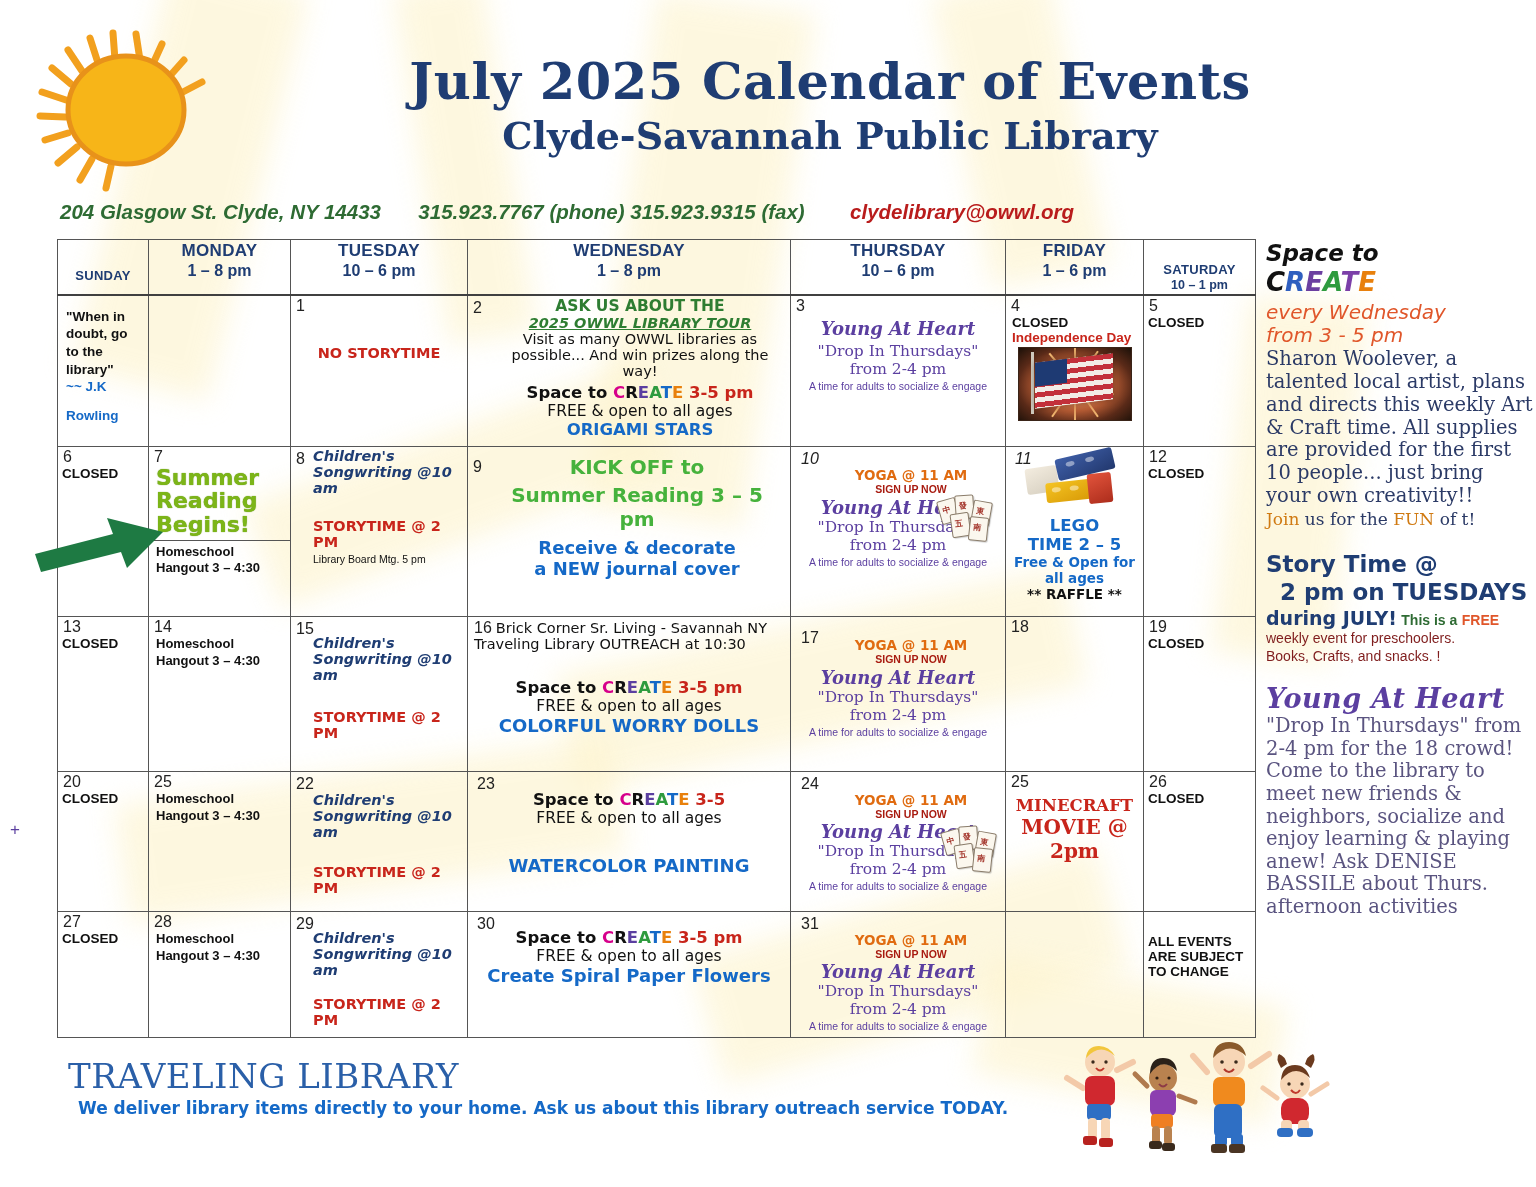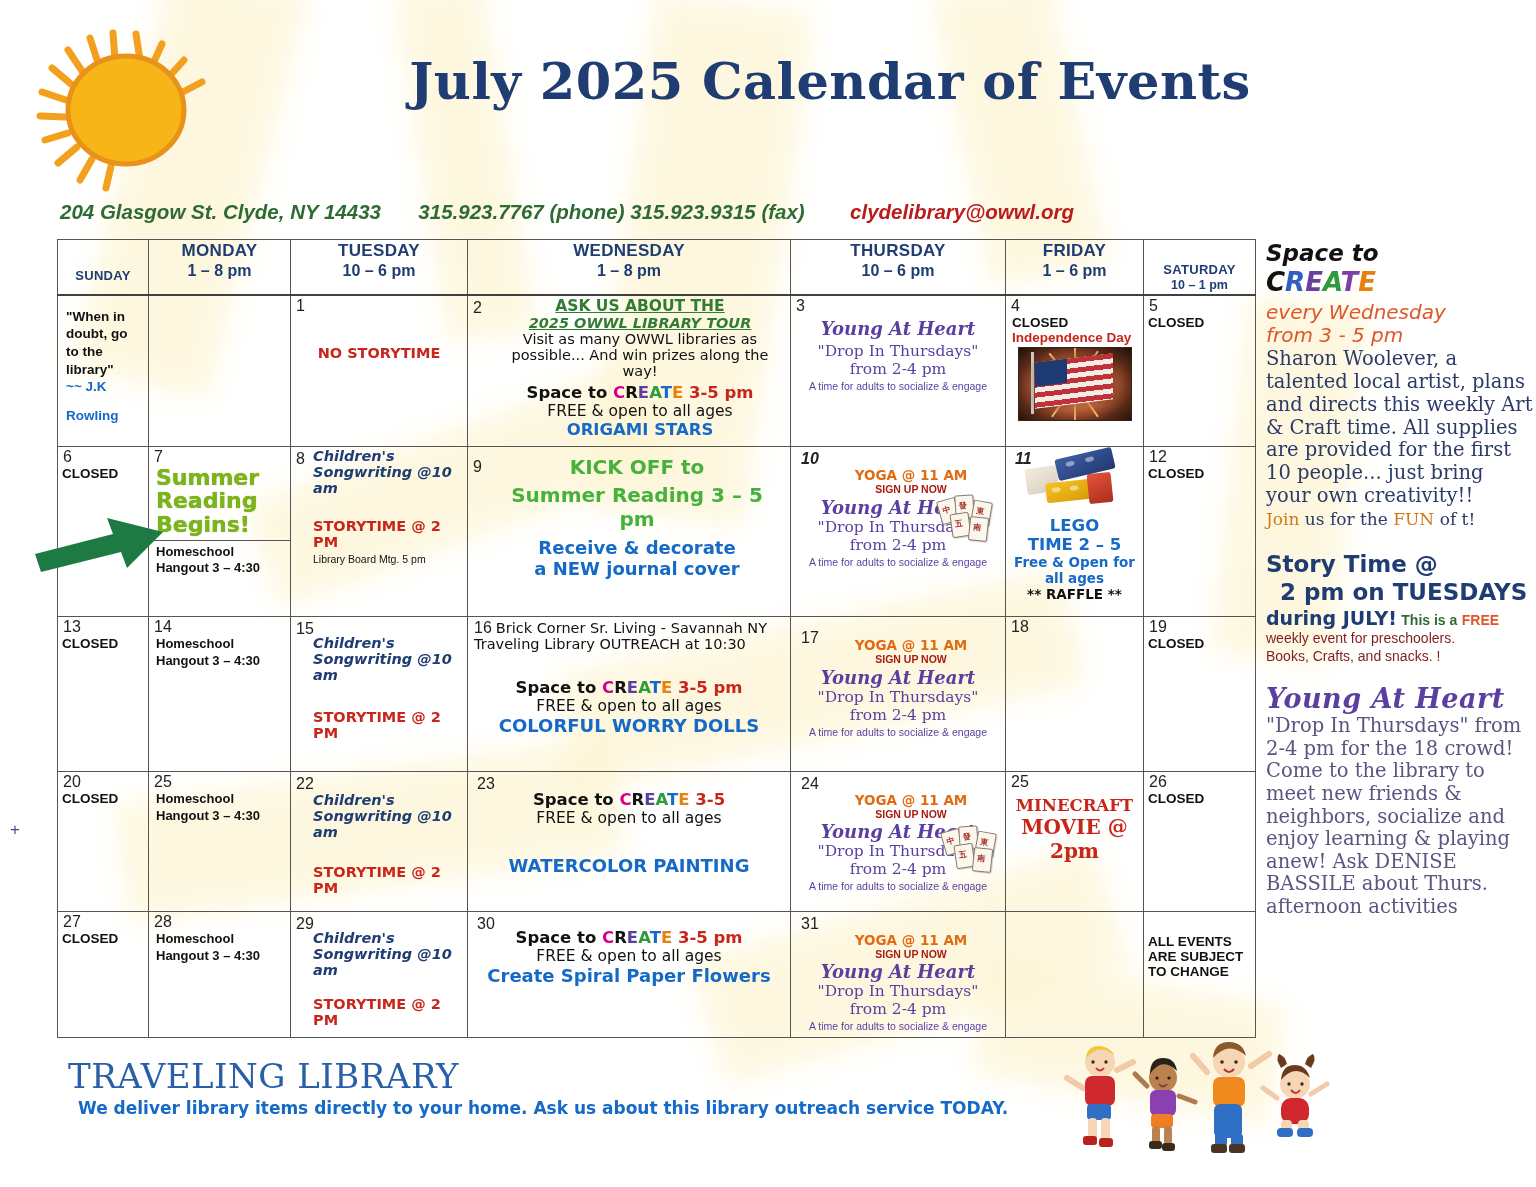--- a/index.html
+++ b/index.html
@@ -43,30 +43,30 @@
   .hd{color:#1f3d73;font-weight:bold;text-align:center;padding:4px 2px 5px;line-height:1.25;}
   .hd .dn{font-size:17px;letter-spacing:.3px;}
   .hd .hr{font-size:16px;}
   .hd.small .dn{font-size:13px;}
   .hd.small .hr{font-size:12.5px;}
   .hd.sun-hd{vertical-align:middle;padding-top:18px;}
   .hd.sat-hd{vertical-align:middle;padding-top:22px;}
 
   td.daycell{position:relative;}
   .dnum{font-size:16px;color:#222;padding:2px 0 0 5px;line-height:1;}
-  .dnum.it{font-style:italic;font-weight:700;}
+  .dnum.it{font-style:italic;font-weight:400;}
   .cellinner{padding:1px 4px 5px;}
   .ctr{text-align:center;}
 
   
   .navy{color:#1f3d73;}
   .blue{color:#1569c7;}
   .red{color:#c8251b;}
   .darkred{color:#a81b10;}
-  .green{color:#2e7d32;text-decoration:underline;}
+  .green{color:#2e7d32;}
   .limeglow{color:#7cb518;}
   .purple{color:#5b3fa0;}
   .orange{color:#e06b10;margin-top:18px;}
   .black{color:#111;}
 
   .b{font-weight:bold;}
   .i{font-style:italic;}
   .u{text-decoration:underline;}
 
   .f10{font-size:10.5px;}
@@ -188,20 +188,21 @@
       <line x1="88" y1="168" x2="93" y2="146"></line>
       <line x1="144" y1="24" x2="134" y2="46"></line>
       <line x1="166" y1="40" x2="150" y2="58"></line>
       <line x1="184" y1="62" x2="163" y2="73"></line>
     </g>
     <ellipse cx="108" cy="90" rx="58" ry="54" fill="#f7b518" stroke="#e8921a" stroke-width="5"></ellipse>
   </svg>
 
   <div class="title-block">
     <div class="t1">July 2025  Calendar of Events</div>
+    <div class="t2">Clyde-Savannah Public Library</div>
   </div>
 
   <div class="contact">
     <span>204 Glasgow St. Clyde, NY  14433</span>
     <span class="sp1"></span>
     <span>315.923.7767 (phone) 315.923.9315 (fax)</span>
     <span class="sp2"></span>
     <span class="eml">clydelibrary@owwl.org</span>
   </div>
 

